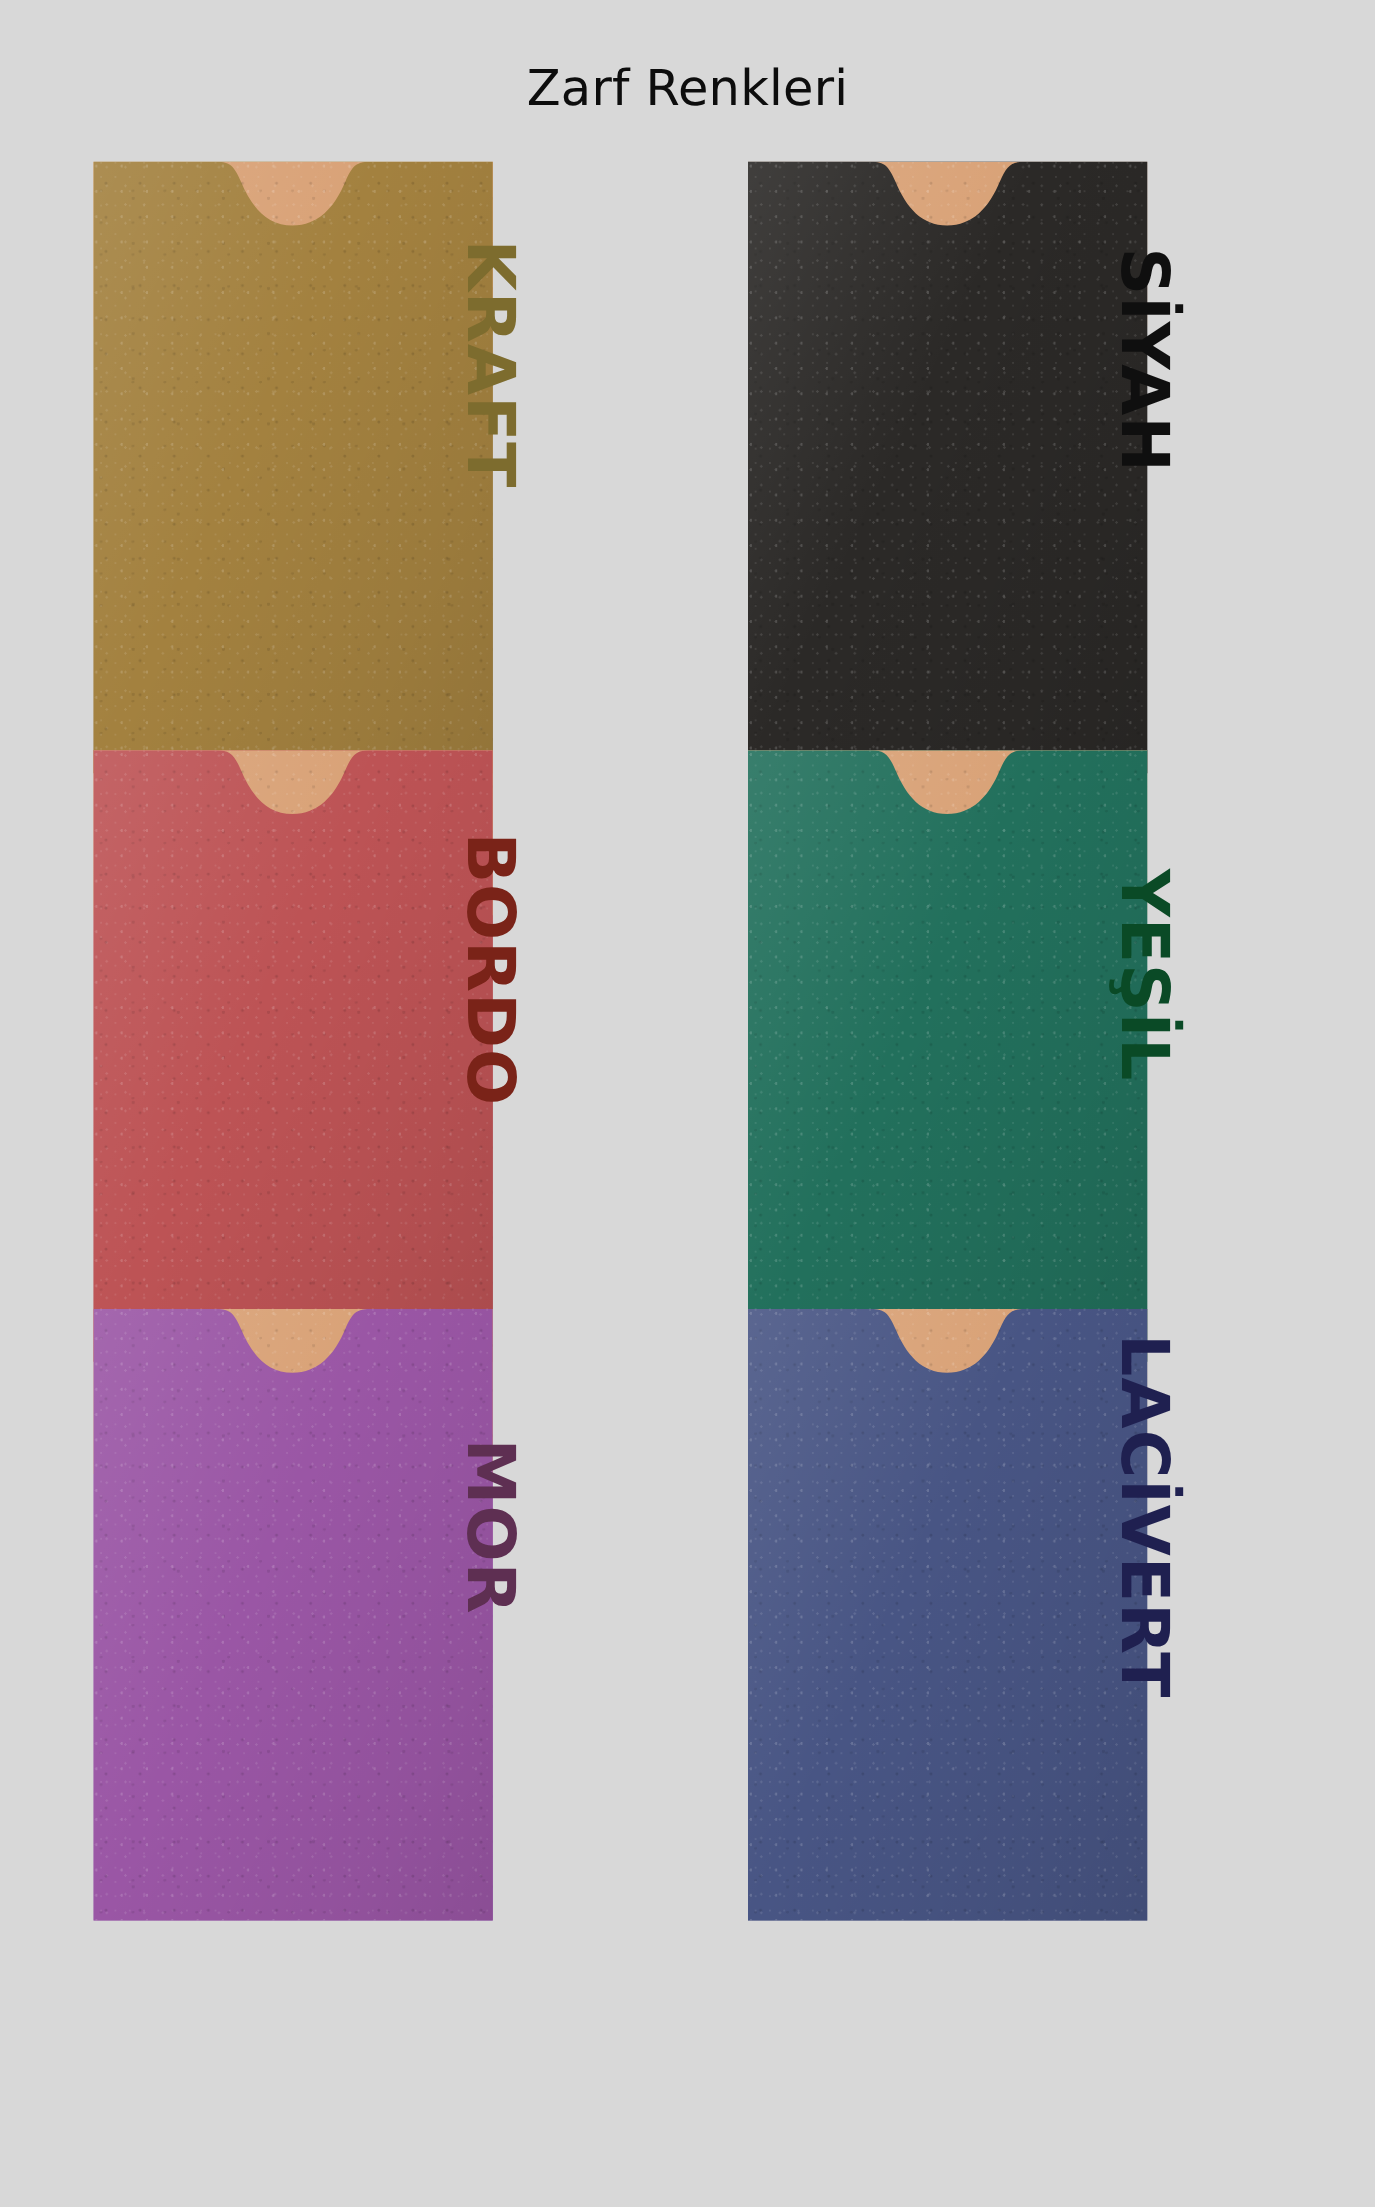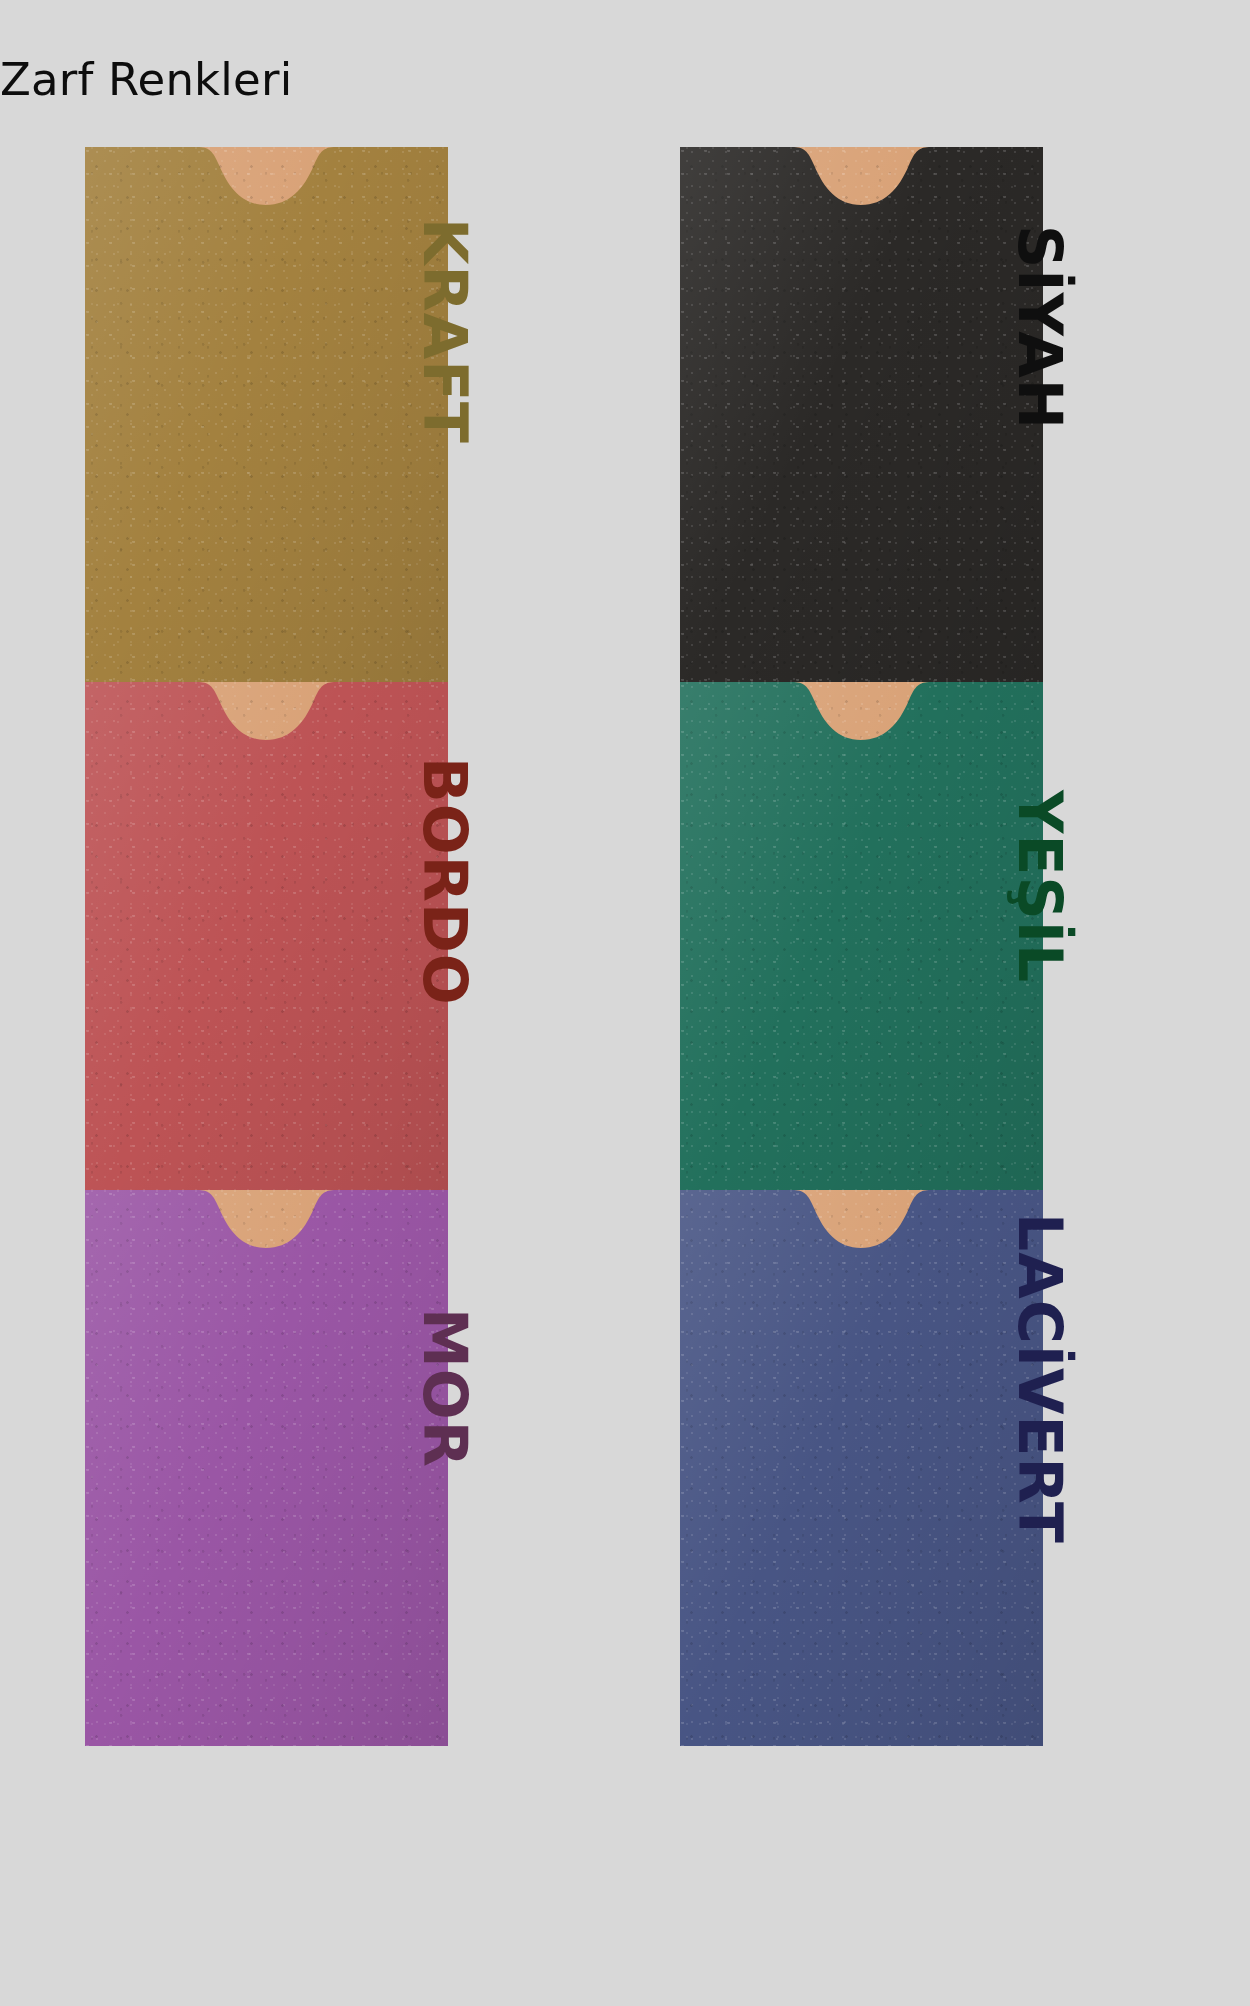--- a/index.html
+++ b/index.html
@@ -16,21 +16,21 @@
   }
 
   
   .page-title {
     position: absolute;
     top: 0;
     left: 0;
     width: 1250px;
     height: 100px;
     line-height: 100px;
-    text-align: left;
+    text-align: center;
     font-size: 45px;
     font-weight: 400;
     color: #0d0d0d;
     letter-spacing: 0.2px;
     font-family: "DejaVu Sans", "Liberation Sans", sans-serif;
   }
 
   
   .swatch-grid {
     position: absolute;

